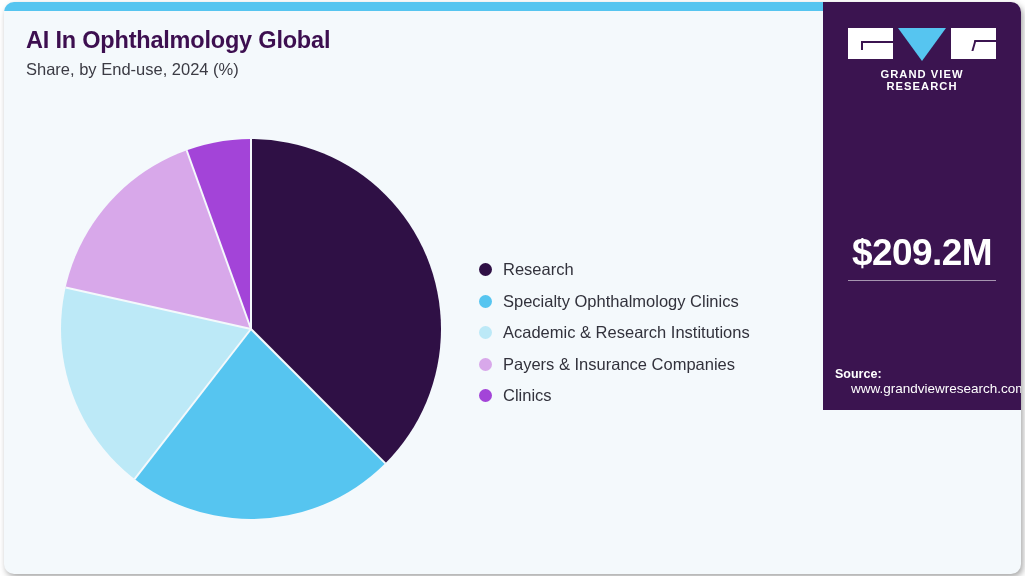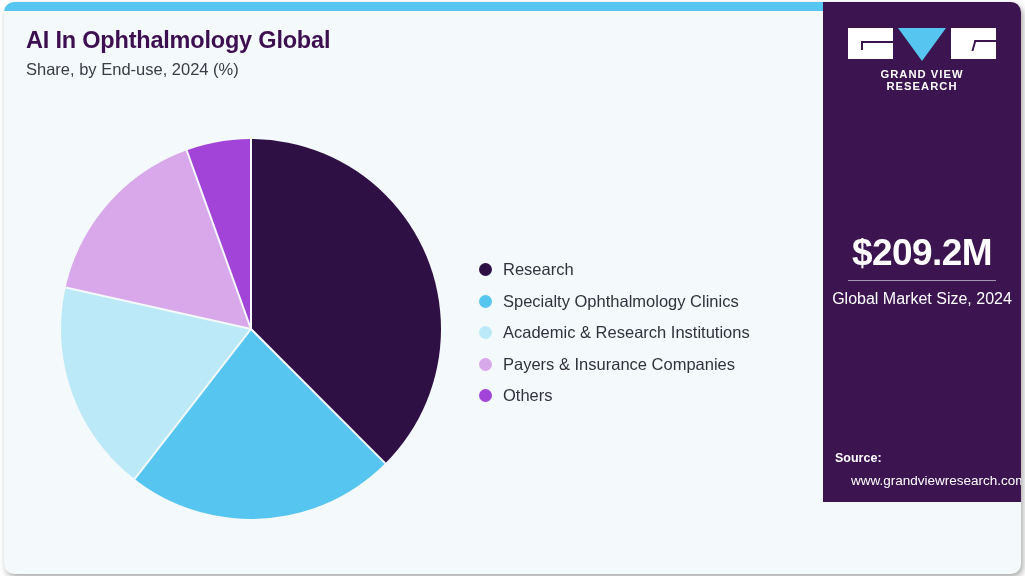--- a/index.html
+++ b/index.html
@@ -109,21 +109,21 @@
     color: #32323c;
     white-space: nowrap;
   }
 
   
   .right-pane {
     position: absolute;
     left: 819px;
     top: 0;
     width: 198px;
-    height: 500px;
+    height: 408px;
     background: #3b1450;
   }
 
   .logo {
     position: absolute;
     left: 50%;
     transform: translateX(-50%);
     top: 26px;
     width: 150px;
   }
@@ -207,21 +207,21 @@
   .source {
     position: absolute;
     left: 12px;
     right: 8px;
     bottom: 14px;
     color: #ffffff;
   }
   .source-title {
     font-size: 12.5px;
     font-weight: bold;
-    margin-bottom: 8px;
+    margin-bottom: 0;
   }
   .source-url {
     font-size: 13.5px;
     margin-left: 16px;
   }
 </style>
 </head>
 <body>
 
 <div class="card">
@@ -258,41 +258,40 @@
         <div class="legend-item">
           <span class="legend-swatch" style="background: rgb(188, 233, 247);"></span>
           <span class="legend-label">Academic &amp; Research Institutions</span>
         </div>
         <div class="legend-item">
           <span class="legend-swatch" style="background: rgb(216, 168, 234);"></span>
           <span class="legend-label">Payers &amp; Insurance Companies</span>
         </div>
         <div class="legend-item">
           <span class="legend-swatch" style="background: rgb(163, 68, 216);"></span>
-          <span class="legend-label">Others</span>
+          <span class="legend-label">Clinics</span>
         </div>
       </div>
 
   </div>
 
   <div class="right-pane">
 
     <div class="logo">
       <div class="logo-marks">
         <div class="logo-g"></div>
         <div class="logo-v"></div>
         <div class="logo-r"></div>
       </div>
       <div class="logo-text">GRAND VIEW RESEARCH</div>
     </div>
 
     <div class="stat">
       <div class="stat-value">$209.2M</div>
       <div class="stat-rule"></div>
-      <div class="stat-label">Global Market Size, 2024</div>
     </div>
 
     <div class="source">
       <div class="source-title">Source:</div>
       <div class="source-url">www.grandviewresearch.com</div>
     </div>
 
   </div>
 </div>
 

